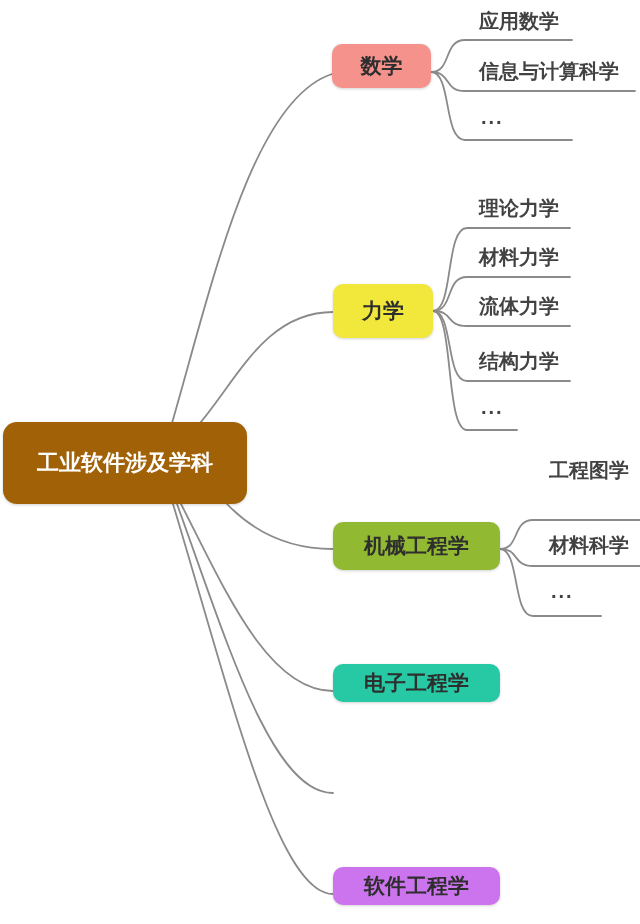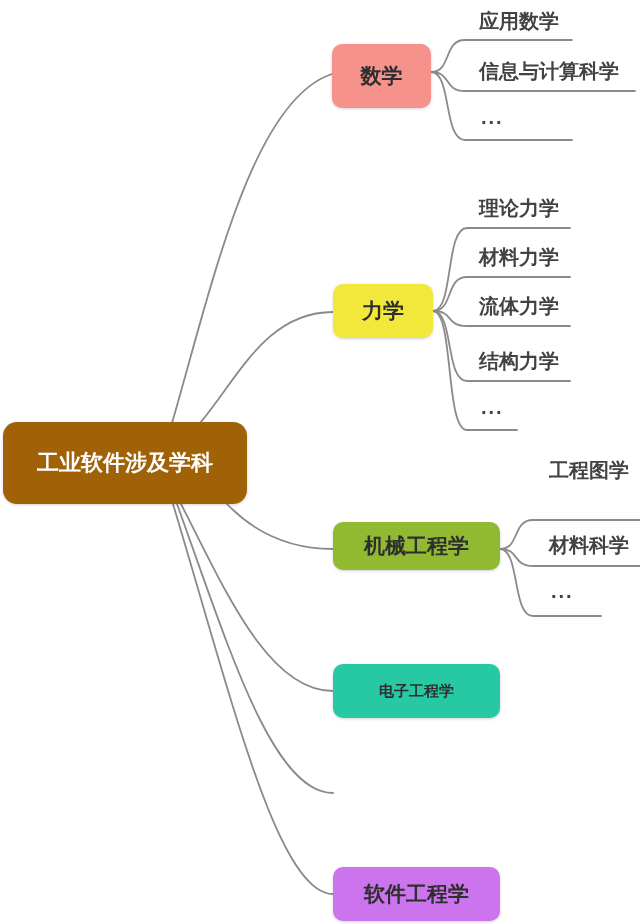--- a/index.html
+++ b/index.html
@@ -10,26 +10,26 @@
   }
   .edges { position:absolute; left:0; top:0; width:640px; height:924px; }
   .node {
     position:absolute; display:flex; align-items:center; justify-content:center;
     font-weight:bold; color:#2e2e2e; border-radius:10px;
     box-shadow:0 1px 3px rgba(0,0,0,0.18);
     cursor:default;
   }
   .node span { pointer-events:none; }
   #root-node   { left:3px;   top:422px; width:244px; height:82px; border-radius:14px; font-size:22px; color:#ffffff; }
-  #node-math   { left:332px; top:44px;  width:99px;  height:64px; font-size:21px;align-items:center; }
+  #node-math   { left:332px; top:44px;  width:99px;  height:44px; font-size:21px;align-items:center; }
   #node-mech   { left:333px; top:284px; width:100px; height:54px; font-size:21px; }
   #node-me-eng { left:333px; top:522px; width:167px; height:48px; font-size:21px; }
-  #node-elec   { left:333px; top:664px; width:167px; height:54px; font-size:15px; }
+  #node-elec   { left:333px; top:664px; width:167px; height:38px; font-size:21px; }
   #node-cg     { left:333px; top:767px; width:190px; height:53px; font-size:21px; }
-  #node-sw     { left:333px; top:867px; width:167px; height:54px; font-size:21px; }
+  #node-sw     { left:333px; top:867px; width:167px; height:38px; font-size:21px; }
 
   .child-label {
     position:absolute; font-size:20px; font-weight:bold; color:#424242;
     white-space:nowrap; line-height:22px;
   }
   .dots { letter-spacing:2px; }
   
   #c-m1 { left:479px; top:10px; }
   #c-m2 { left:479px; top:60px; }
   #c-m3 { left:481px; top:106px; }

